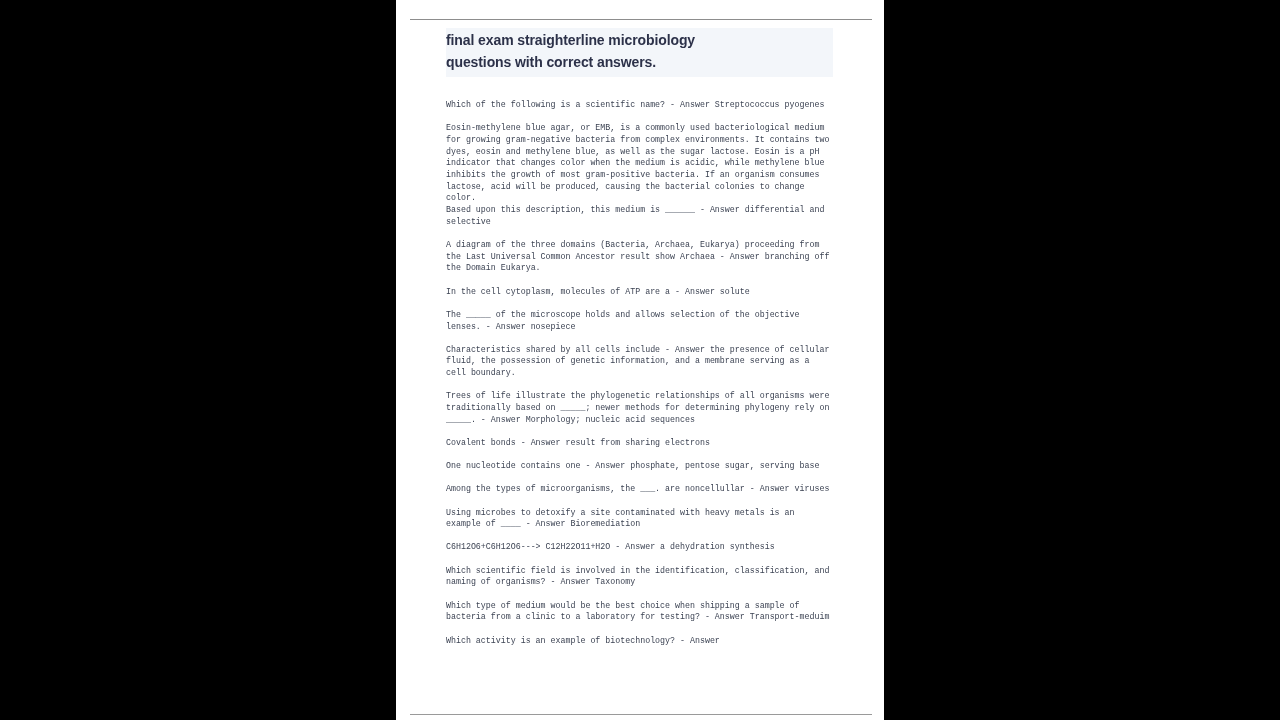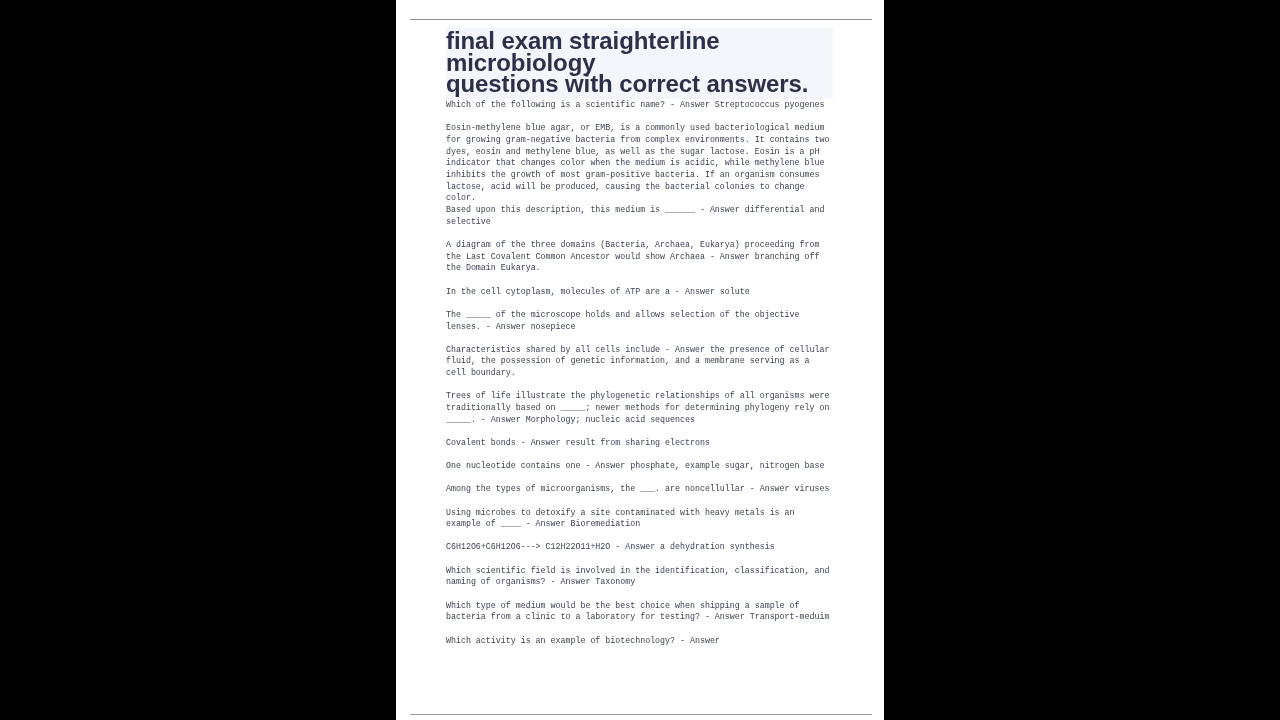--- a/index.html
+++ b/index.html
@@ -53,21 +53,21 @@
     left: 50px;
     top: 28px;
     width: 387px;
     background: #f3f6fa;
     padding: 2px 0 4px 0;
     box-sizing: border-box;
   }
 
   #doc-title {
     margin: 0;
-    font-size: 24px;
+    font-size: 14px;
     line-height: 21.5px;
     font-weight: bold;
     color: #2c3149;
     letter-spacing: -0.1px;
     white-space: pre-line;
   }
 
   #content {
     position: absolute;
     left: 50px;
@@ -112,27 +112,27 @@
 
       <div id="title-block">
         <h1 id="doc-title">final exam straighterline microbiology
 questions with correct answers.</h1>
       </div>
 
       <div id="content">
         <p class="qa">Which of the following is a scientific name? - Answer Streptococcus pyogenes</p>
         <p class="qa">Eosin-methylene blue agar, or EMB, is a commonly used bacteriological medium for growing gram-negative bacteria from complex environments. It contains two dyes, eosin and methylene blue, as well as the sugar lactose. Eosin is a pH indicator that changes color when the medium is acidic, while methylene blue inhibits the growth of most gram-positive bacteria. If an organism consumes lactose, acid will be produced, causing the bacterial colonies to change color.
 Based upon this description, this medium is ______ - Answer differential and selective</p>
-        <p class="qa">A diagram of the three domains (Bacteria, Archaea, Eukarya) proceeding from the Last Covalent Common Ancestor would show Archaea - Answer branching off the Domain Eukarya.</p>
+        <p class="qa">A diagram of the three domains (Bacteria, Archaea, Eukarya) proceeding from the Last Universal Common Ancestor result show Archaea - Answer branching off the Domain Eukarya.</p>
         <p class="qa">In the cell cytoplasm, molecules of ATP are a - Answer solute</p>
         <p class="qa">The _____ of the microscope holds and allows selection of the objective lenses. - Answer nosepiece</p>
         <p class="qa">Characteristics shared by all cells include - Answer the presence of cellular fluid, the possession of genetic information, and a membrane serving as a cell boundary.</p>
         <p class="qa">Trees of life illustrate the phylogenetic relationships of all organisms were traditionally based on _____; newer methods for determining phylogeny rely on _____. - Answer Morphology; nucleic acid sequences</p>
         <p class="qa">Covalent bonds - Answer result from sharing electrons</p>
-        <p class="qa">One nucleotide contains one - Answer phosphate, example sugar, nitrogen base</p>
+        <p class="qa">One nucleotide contains one - Answer phosphate, pentose sugar, serving base</p>
         <p class="qa">Among the types of microorganisms, the ___. are noncellullar - Answer viruses</p>
         <p class="qa">Using microbes to detoxify a site contaminated with heavy metals is an example of ____ - Answer Bioremediation</p>
         <p class="qa">C6H12O6+C6H12O6---&gt; C12H22O11+H2O - Answer a dehydration synthesis</p>
         <p class="qa">Which scientific field is involved in the identification, classification, and naming of organisms? - Answer Taxonomy</p>
         <p class="qa">Which type of medium would be the best choice when shipping a sample of bacteria from a clinic to a laboratory for testing? - Answer Transport-meduim</p>
         <p class="qa">Which activity is an example of biotechnology? - Answer</p>
       </div>
 
     </div>
 

